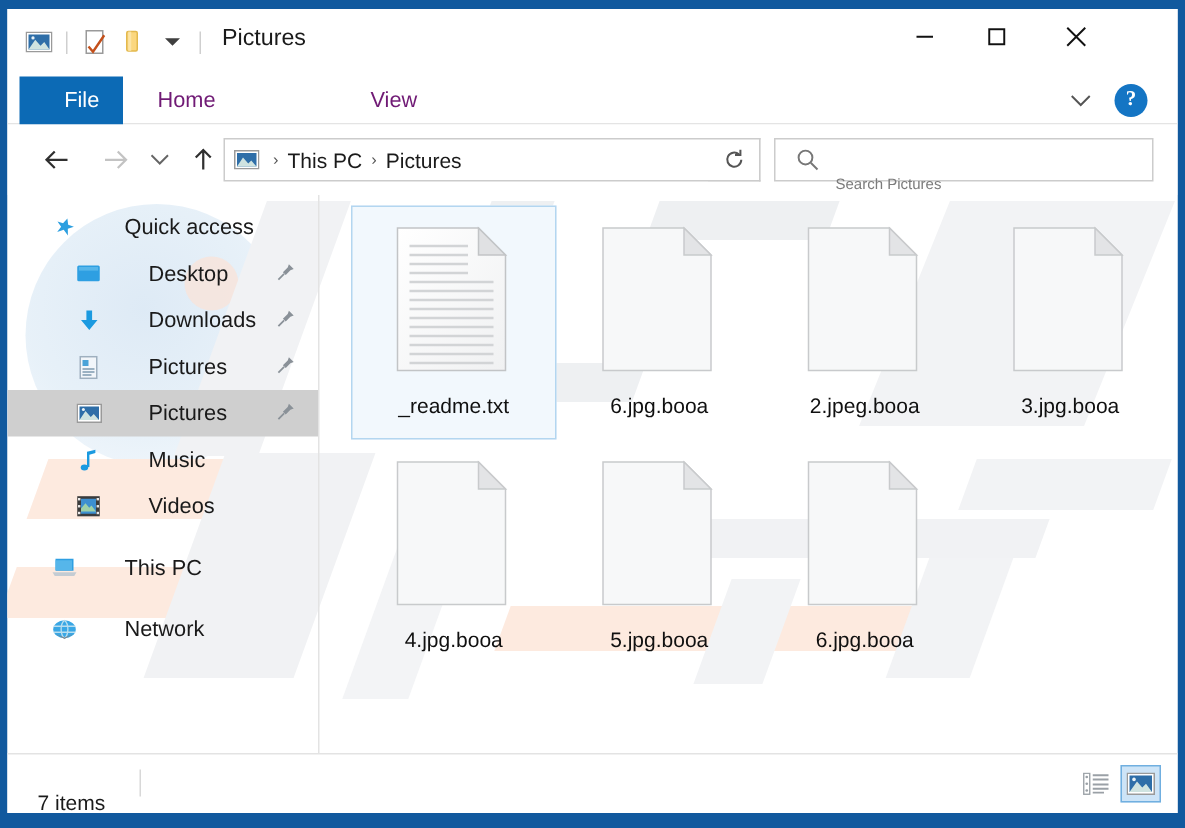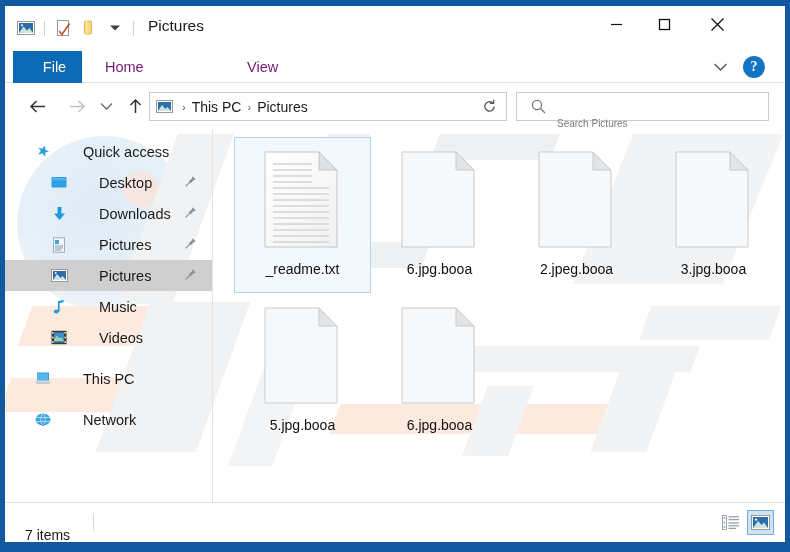--- a/index.html
+++ b/index.html
@@ -552,20 +552,29 @@
           <div class="file-item">
             <span>
               <svg width="78" height="97" viewBox="0 0 78 97">
                 <path d="M1 1 H55 L73 19 V96 H1 Z" fill="#f7f8f9" stroke="#c8cacc"></path>
                 <path d="M55 1 L73 19 H55 Z" fill="#e3e4e6" stroke="#c8cacc"></path>
               </svg>
             </span>
             <span class="file-label">3.jpg.booa</span>
           </div>
 
+          <div class="file-item">
+            <span>
+              <svg width="78" height="97" viewBox="0 0 78 97">
+                <path d="M1 1 H55 L73 19 V96 H1 Z" fill="#f7f8f9" stroke="#c8cacc"></path>
+                <path d="M55 1 L73 19 H55 Z" fill="#e3e4e6" stroke="#c8cacc"></path>
+              </svg>
+            </span>
+            <span class="file-label">4.jpg.booa</span>
+          </div>
 
           <div class="file-item">
             <span>
               <svg width="78" height="97" viewBox="0 0 78 97">
                 <path d="M1 1 H55 L73 19 V96 H1 Z" fill="#f7f8f9" stroke="#c8cacc"></path>
                 <path d="M55 1 L73 19 H55 Z" fill="#e3e4e6" stroke="#c8cacc"></path>
               </svg>
             </span>
             <span class="file-label">5.jpg.booa</span>
           </div>

